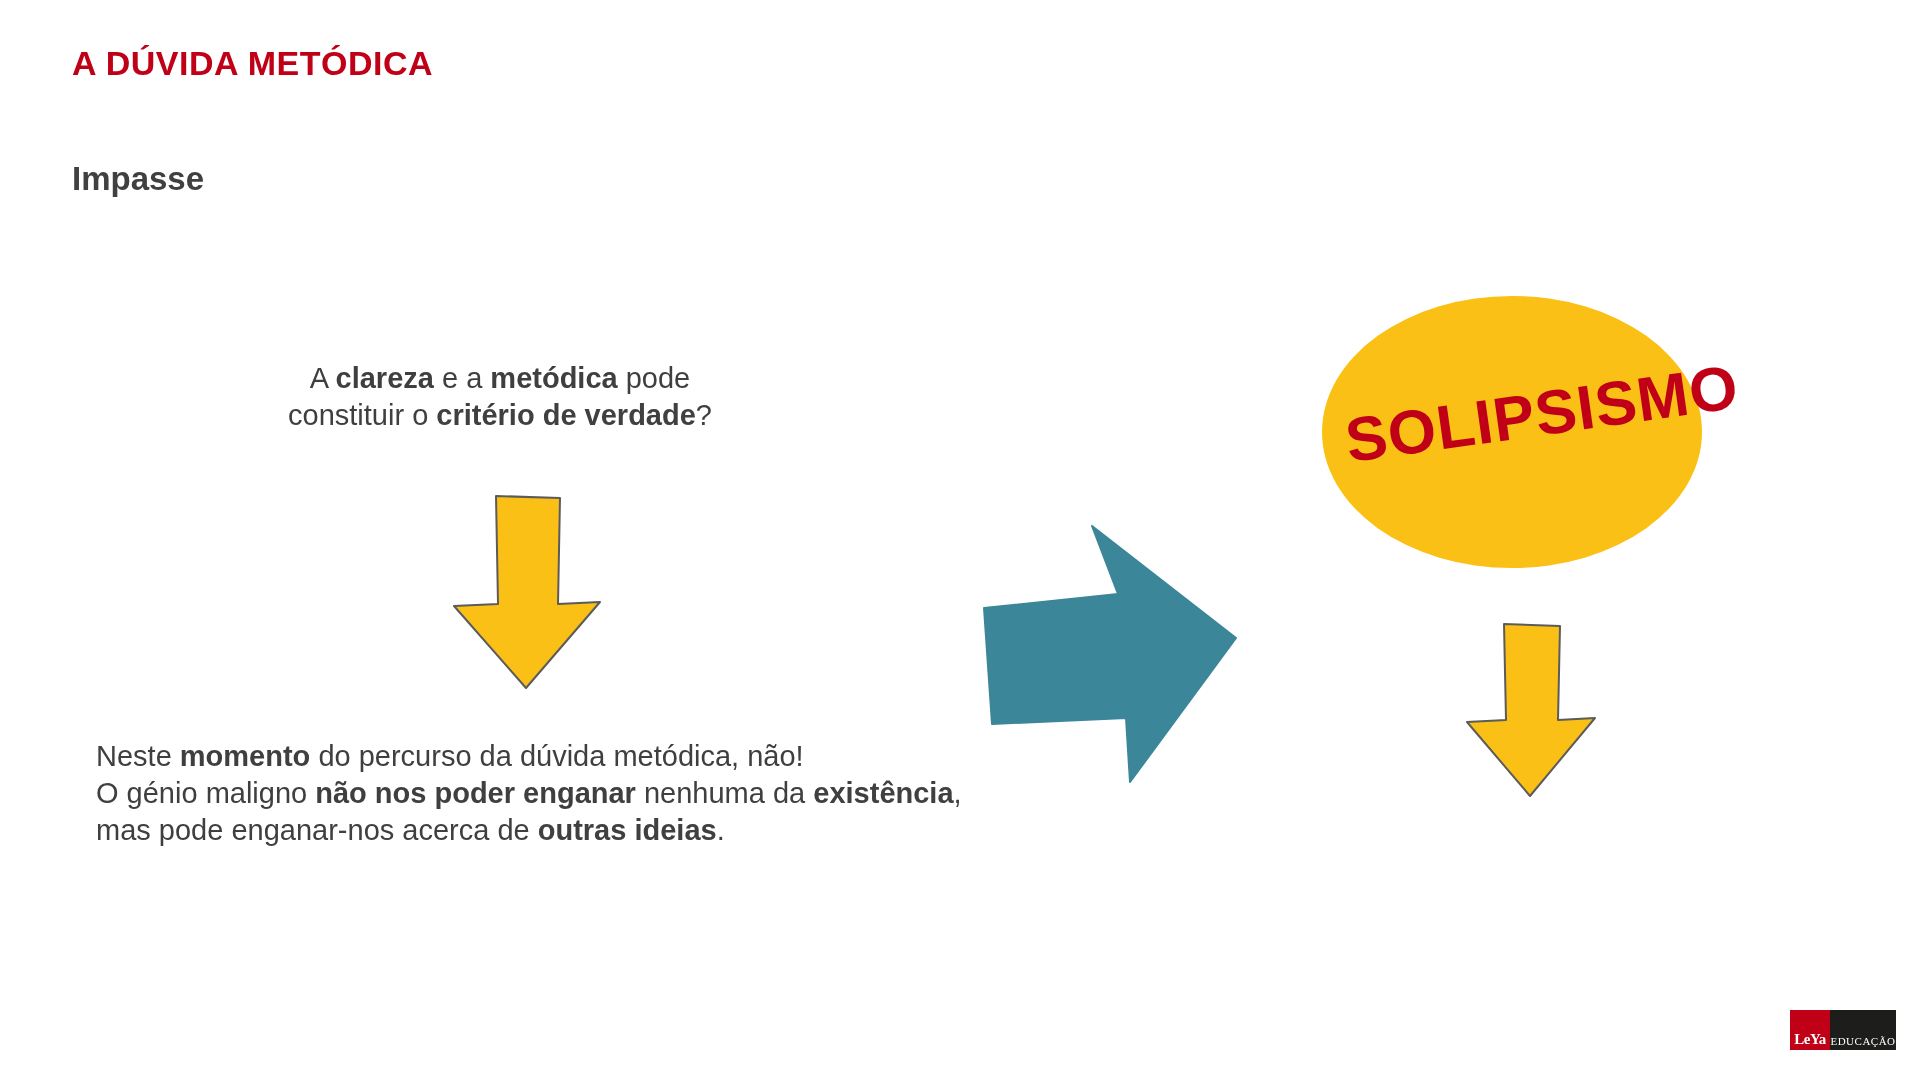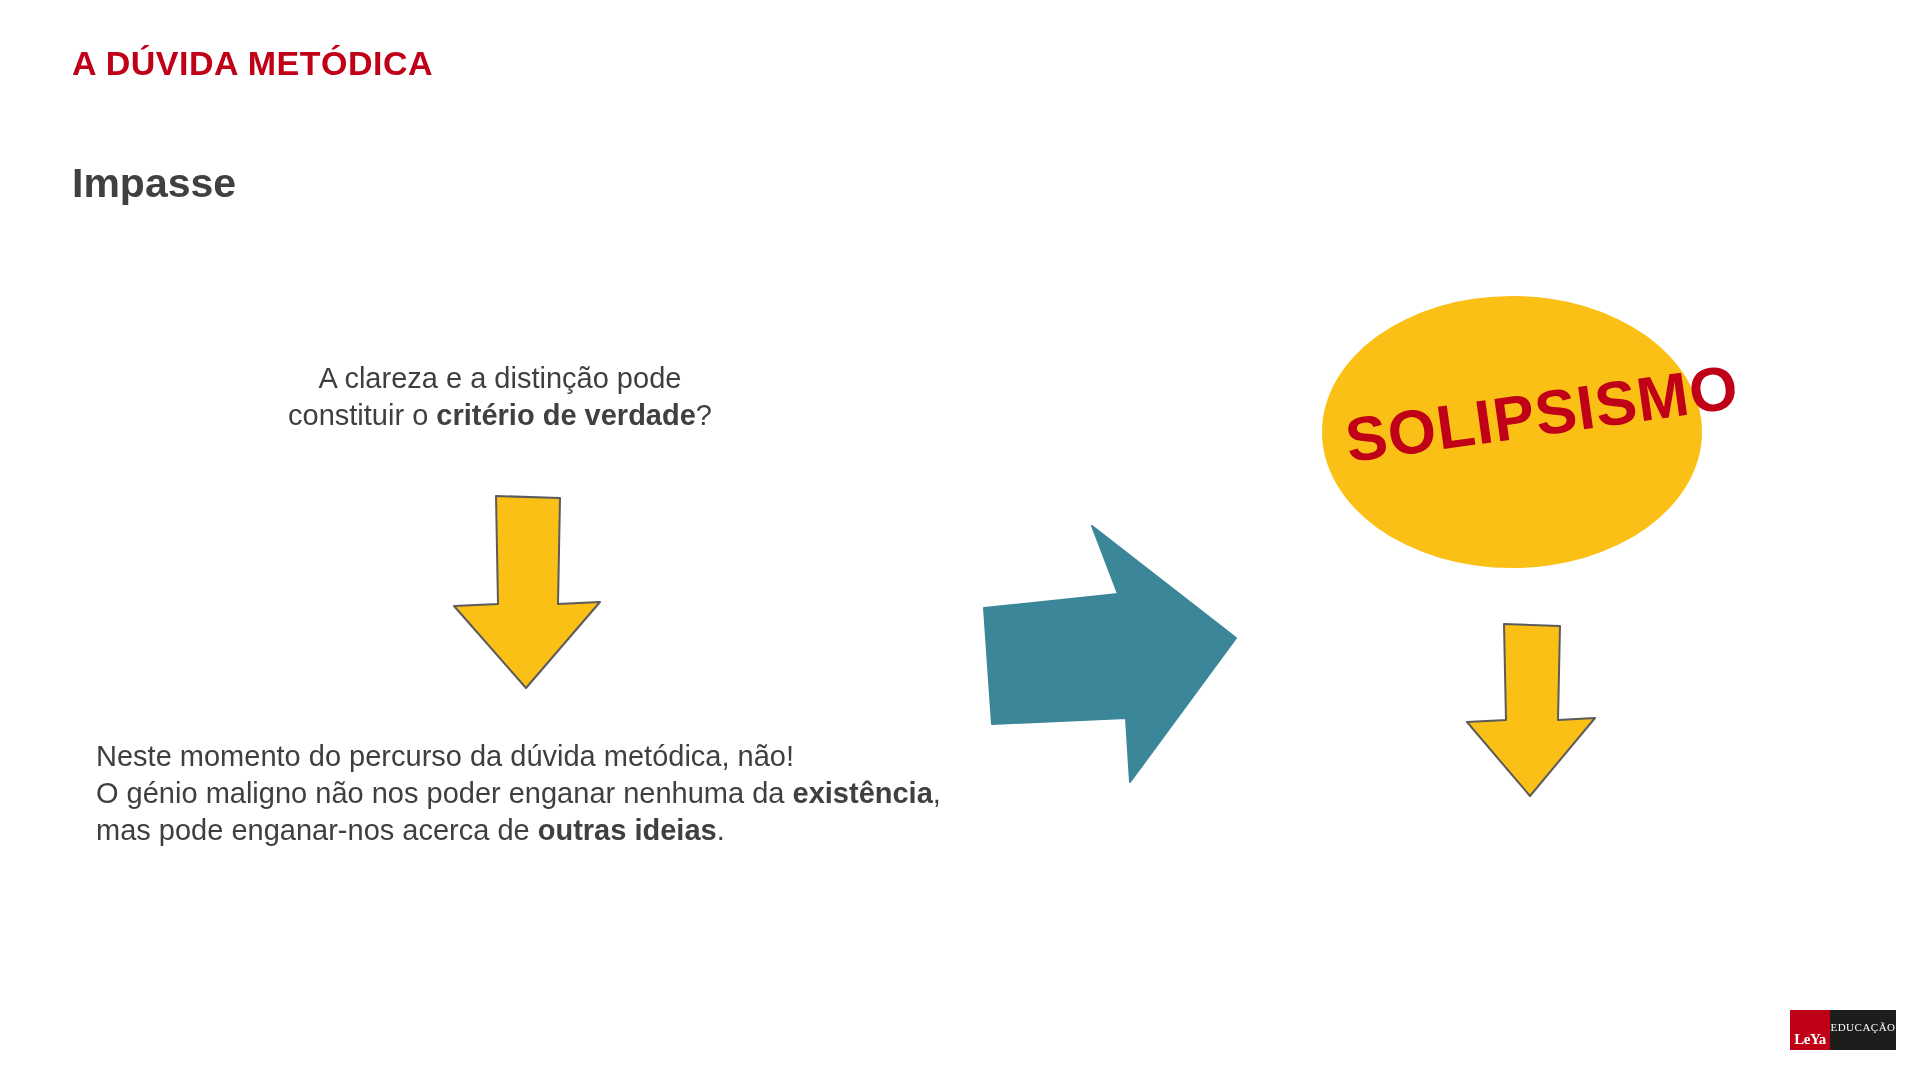--- a/index.html
+++ b/index.html
@@ -29,21 +29,21 @@
     top: 44px;
     font-size: 34px;
     font-weight: bold;
     letter-spacing: 0.5px;
     color: #c00017;
   }
   .slide-subtitle {
     position: absolute;
     left: 72px;
     top: 160px;
-    font-size: 41px;
+    font-size: 33px;
     font-weight: bold;
     color: #404040;
   }
 
   
   .text-block {
     position: absolute;
     font-size: 29px;
     line-height: 1.28;
     color: #3f3f3f;
@@ -60,21 +60,21 @@
     width: 900px;
     text-align: left;
   }
   .tb-solipsism {
     left: 1230px;
     top: 810px;
     width: 580px;
     text-align: center;
   }
 
-  .b { font-weight: normal; }
+  .b { font-weight: bold; }
   .teal { color: #404040; font-weight: bold; }
   .red { color: #c00017; font-weight: bold; }
 
   
   .ellipse-wrap {
     position: absolute;
     left: 1322px;
     top: 296px;
     width: 380px;
     height: 272px;
@@ -148,34 +148,34 @@
   .logo-mark span { letter-spacing: -0.5px; }
   .logo-text {
     flex: 1;
     background: #1d1d1b;
     color: #ffffff;
     font-size: 11px;
     letter-spacing: 0.5px;
     display: flex;
     align-items: flex-end;
     justify-content: center;
-    padding-bottom: 17px;
+    padding-bottom: 3px;
     box-sizing: border-box;
   }
 </style>
 </head>
 <body>
 
 <div class="slide">
 
   <div class="slide-title">A DÚVIDA METÓDICA</div>
   <div class="slide-subtitle">Impasse</div>
 
   <div class="text-block tb-question">
-    <span>A </span><span class="b">clareza</span><span> e a </span><span class="b">distinção</span><span> pode</span><br>
+    <span>A </span><span class="b">clareza</span><span> e a </span><span class="b">metódica</span><span> pode</span><br>
     <span>constituir o </span><span class="teal">critério de verdade</span><span>?</span>
   </div>
 
   <div class="arrow arrow-down-left">
     <svg viewBox="0 0 160 200" width="160" height="200" aria-hidden="true">
       <path d="M48,4 L112,6 L110,112 L152,110 L78,196 L6,114 L50,112 Z" fill="#fbc016" stroke="#5b5b5b" stroke-width="2" stroke-linejoin="round"></path>
     </svg>
   </div>
 
   <div class="text-block tb-answer">

